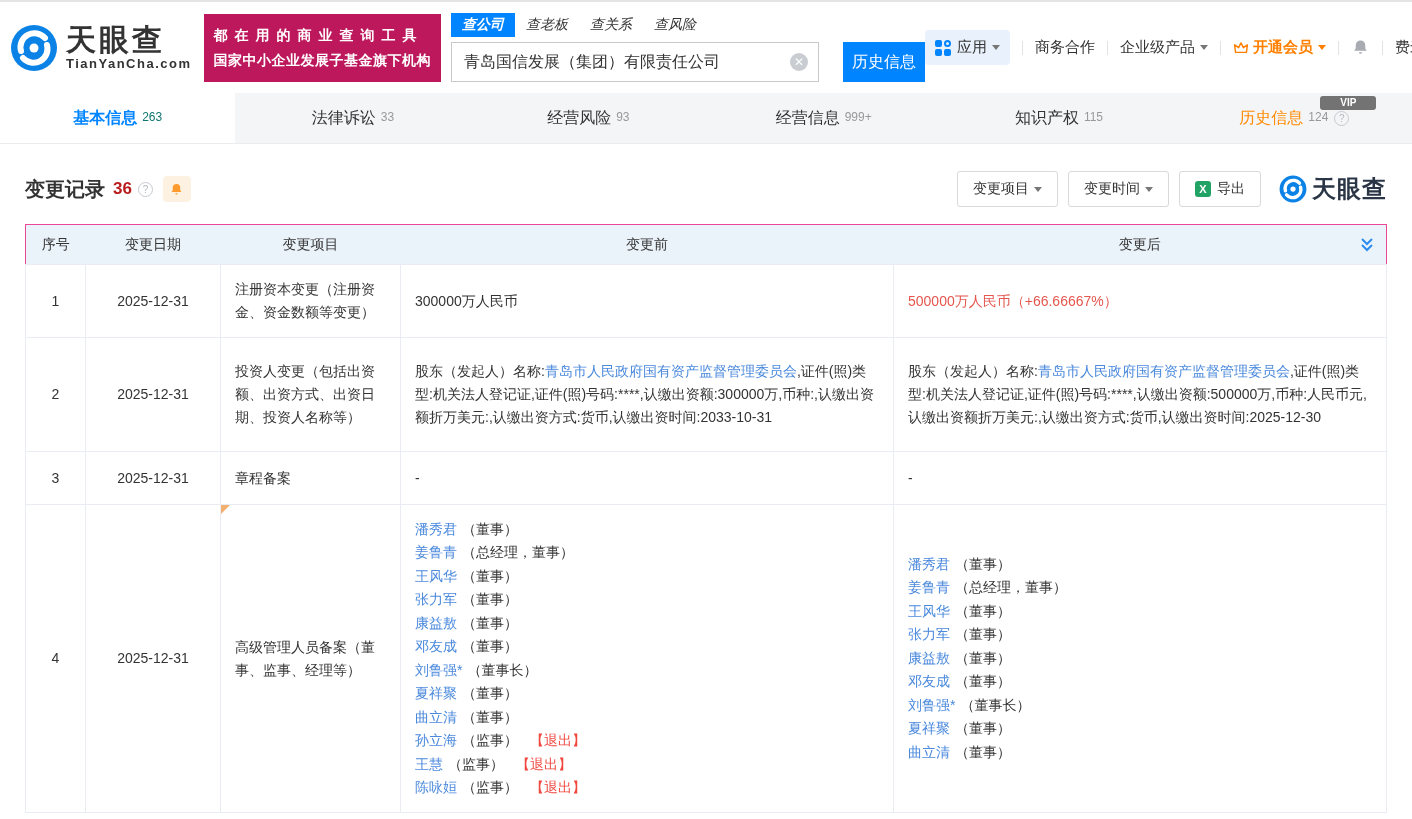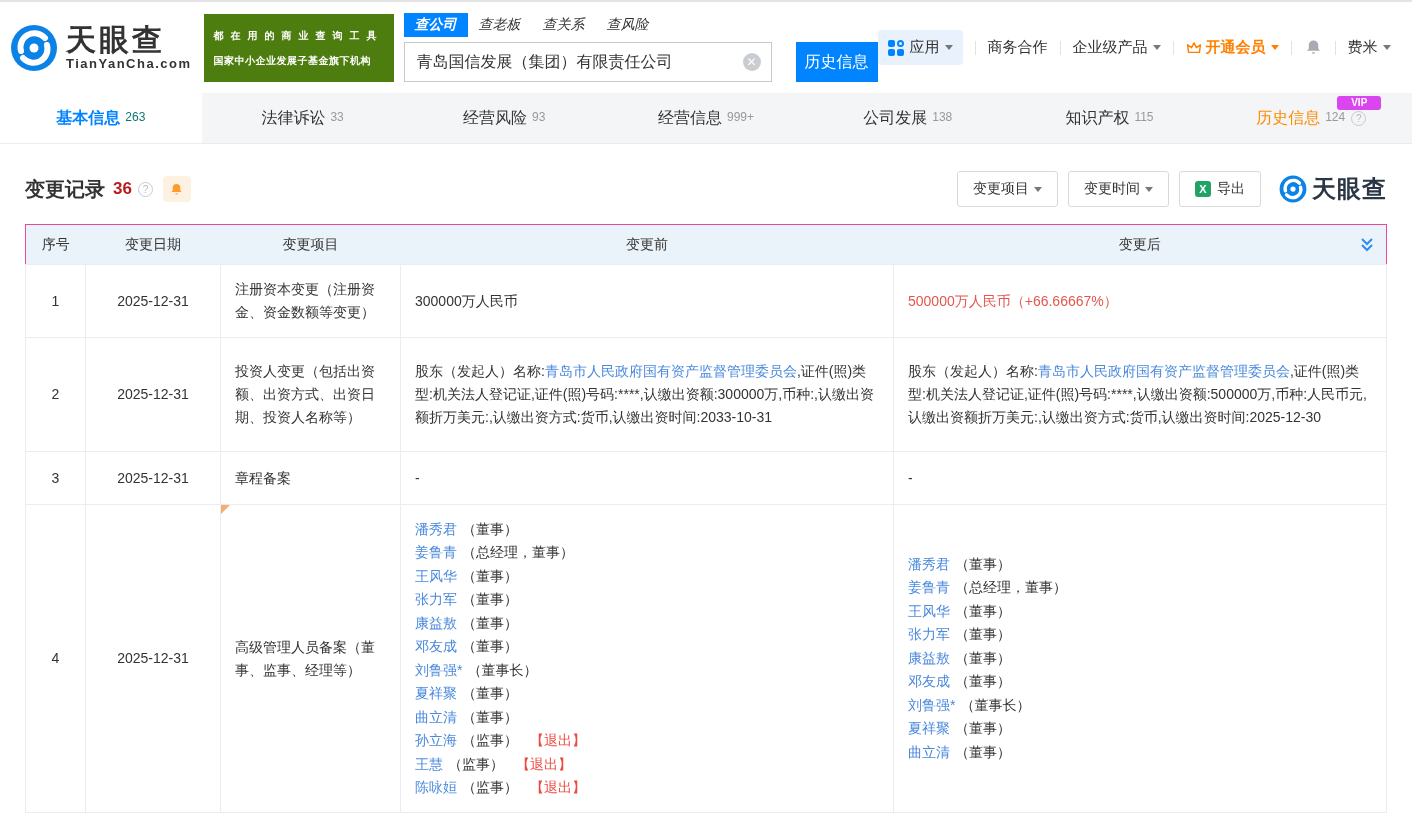--- a/index.html
+++ b/index.html
@@ -6,21 +6,21 @@
   html,body{width:1412px;height:819px;overflow:hidden;}
   body{font-family:"Liberation Sans","DejaVu Sans",sans-serif;background:#fff;color:#333;border-top:2px solid #e4e4e4;}
 
   
   .header{height:91px;display:flex;align-items:center;padding:0 24px 0 10px;background:#fff;}
   .logo{display:flex;align-items:center;cursor:pointer;flex:none;}
   .logo svg{width:48px;height:48px;}
   .logo-text{margin-left:8px;}
   .brand{font-size:30px;font-weight:bold;color:#333;letter-spacing:3px;line-height:32px;}
   .domain{font-size:13px;font-weight:bold;color:#333;letter-spacing:1.5px;}
-  .slogan{background:#4d7c0f;color:#fff;font-weight:bold;margin-left:12px;padding:9px 10px;font-size:10px;line-height:25px;flex:none;}
+  .slogan{background:#be185d;color:#fff;font-weight:bold;margin-left:12px;padding:9px 10px;font-size:14px;line-height:25px;flex:none;}
   .slogan .l1{letter-spacing:7px;}
   .slogan .l2{letter-spacing:0.5px;}
   .search{margin-left:10px;flex:none;}
   .stabs{display:flex;align-items:center;margin-bottom:5px;}
   .stab{font-size:14px;color:#333;padding:3px 11px;cursor:pointer;font-style:italic;}
   .stab.active{background:#0084ff;color:#fff;font-weight:bold;}
   .srow{display:flex;gap:20px;}
   .sinput{width:368px;height:40px;border:1px solid #c9c9c9;display:flex;align-items:center;padding:0 10px 0 12px;font-size:16px;background:#fff;cursor:text;}
   .sval{flex:1;white-space:nowrap;overflow:hidden;color:#333;}
   .clear{width:18px;height:18px;border-radius:50%;background:#c9ccd1;color:#fff;font-size:12px;line-height:18px;text-align:center;cursor:pointer;flex:none;}
@@ -38,21 +38,21 @@
   .vipnav svg{margin-right:4px;}
   .belllink{cursor:pointer;display:flex;align-items:center;}
 
   
   .tabbar{height:51px;background:#f4f5f7;display:flex;border-bottom:1px solid #ececec;}
   .ctab{flex:1;display:flex;align-items:center;justify-content:center;font-size:16px;color:#333;cursor:pointer;position:relative;}
   .ctab .cnt{font-size:12px;color:#999;margin-left:5px;position:relative;top:-1px;}
   .ctab.active{background:#fff;color:#0084ff;font-weight:bold;}
   .ctab.active .cnt{color:#0f766e;font-weight:normal;}
   .ctab.vip{color:#ff8b03;}
-  .vipbadge{position:absolute;top:-14px;left:100%;margin-left:-8px;background:#d946ef;color:#fff;font-size:10px;font-weight:bold;border-radius:3px;padding:1px 14px;line-height:12px;}
+  .vipbadge{position:absolute;top:-14px;left:100%;margin-left:-8px;background:#737373;color:#fff;font-size:10px;font-weight:bold;border-radius:3px;padding:1px 20px;line-height:12px;}
   .qicon{width:15px;height:15px;border:1px solid #c6cad1;border-radius:50%;color:#b6bac1;font-size:10px;line-height:13px;text-align:center;display:inline-block;margin-left:6px;font-weight:normal;}
 
   
   .sechead{display:flex;align-items:center;margin:27px 25px 17px;}
   .sechead h2{font-size:20px;color:#333;font-weight:bold;}
   .seccount{color:#b91c1c;font-size:17px;font-weight:bold;margin-left:8px;}
   .bellchip{width:28px;height:26px;background:#fdf2e1;border-radius:4px;display:flex;align-items:center;justify-content:center;margin-left:10px;cursor:pointer;}
   .secright{margin-left:auto;display:flex;align-items:center;}
   .fbtn{height:36px;padding:0 15px;background:#fff;border:1px solid #d9d9d9;border-radius:3px;font-size:14px;color:#333;display:flex;align-items:center;cursor:pointer;margin-left:10px;}
   .excel{width:16px;height:16px;background:#21a366;border-radius:3px;color:#fff;font-size:11px;font-weight:bold;display:flex;align-items:center;justify-content:center;margin-right:6px;}
@@ -163,24 +163,20 @@
       <span>法律诉讼</span>
       <span class="cnt" style="position: relative;">33</span>
     </div>
     <div class="ctab">
       <span>经营风险</span>
       <span class="cnt" style="position: relative;">93</span>
     </div>
     <div class="ctab">
       <span>经营信息</span>
       <span class="cnt" style="position: relative;">999+</span>
-    </div>
-    <div class="ctab">
-      <span>公司发展</span>
-      <span class="cnt" style="position: relative;">138</span>
     </div>
     <div class="ctab">
       <span>知识产权</span>
       <span class="cnt" style="position: relative;">115</span>
     </div>
     <div class="ctab vip">
       <span>历史信息</span>
       <span class="cnt" style="position: relative;">124<span class="vipbadge">VIP</span></span>
       <span class="qicon">?</span>
     </div>

